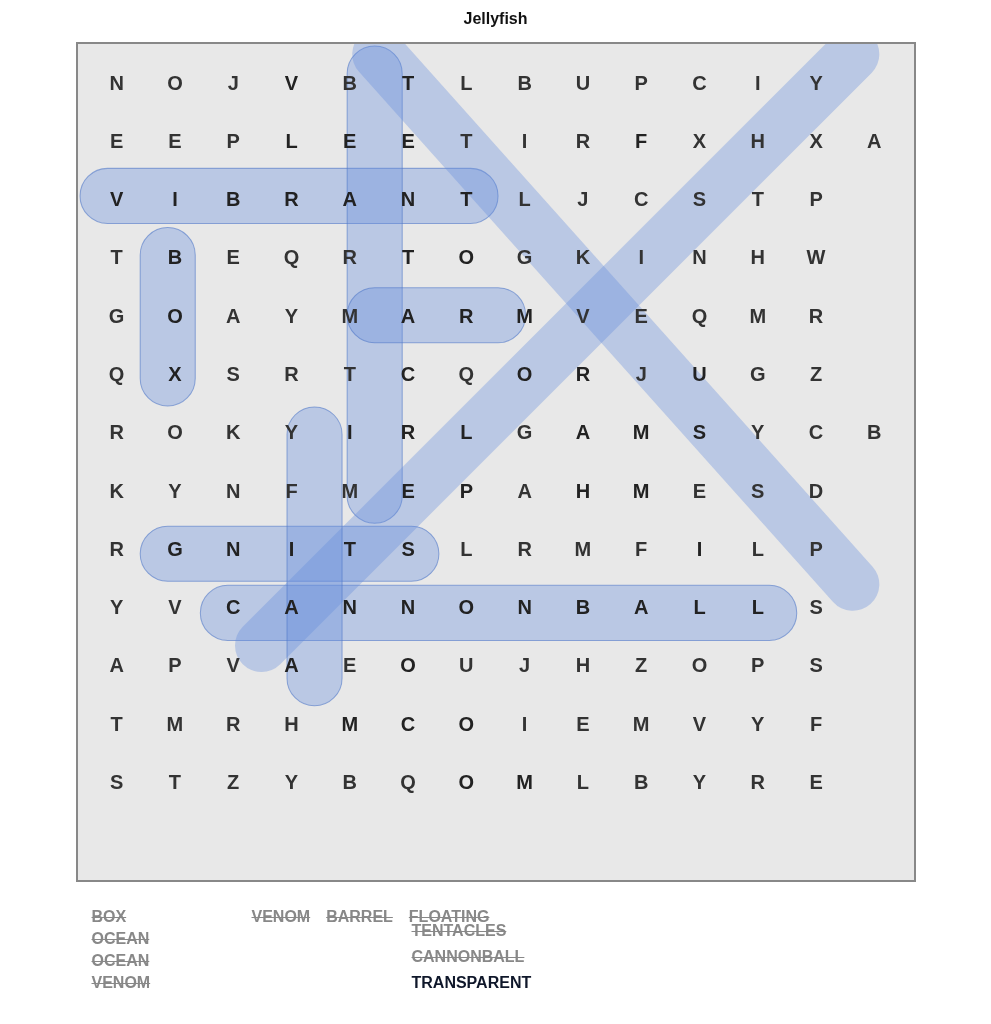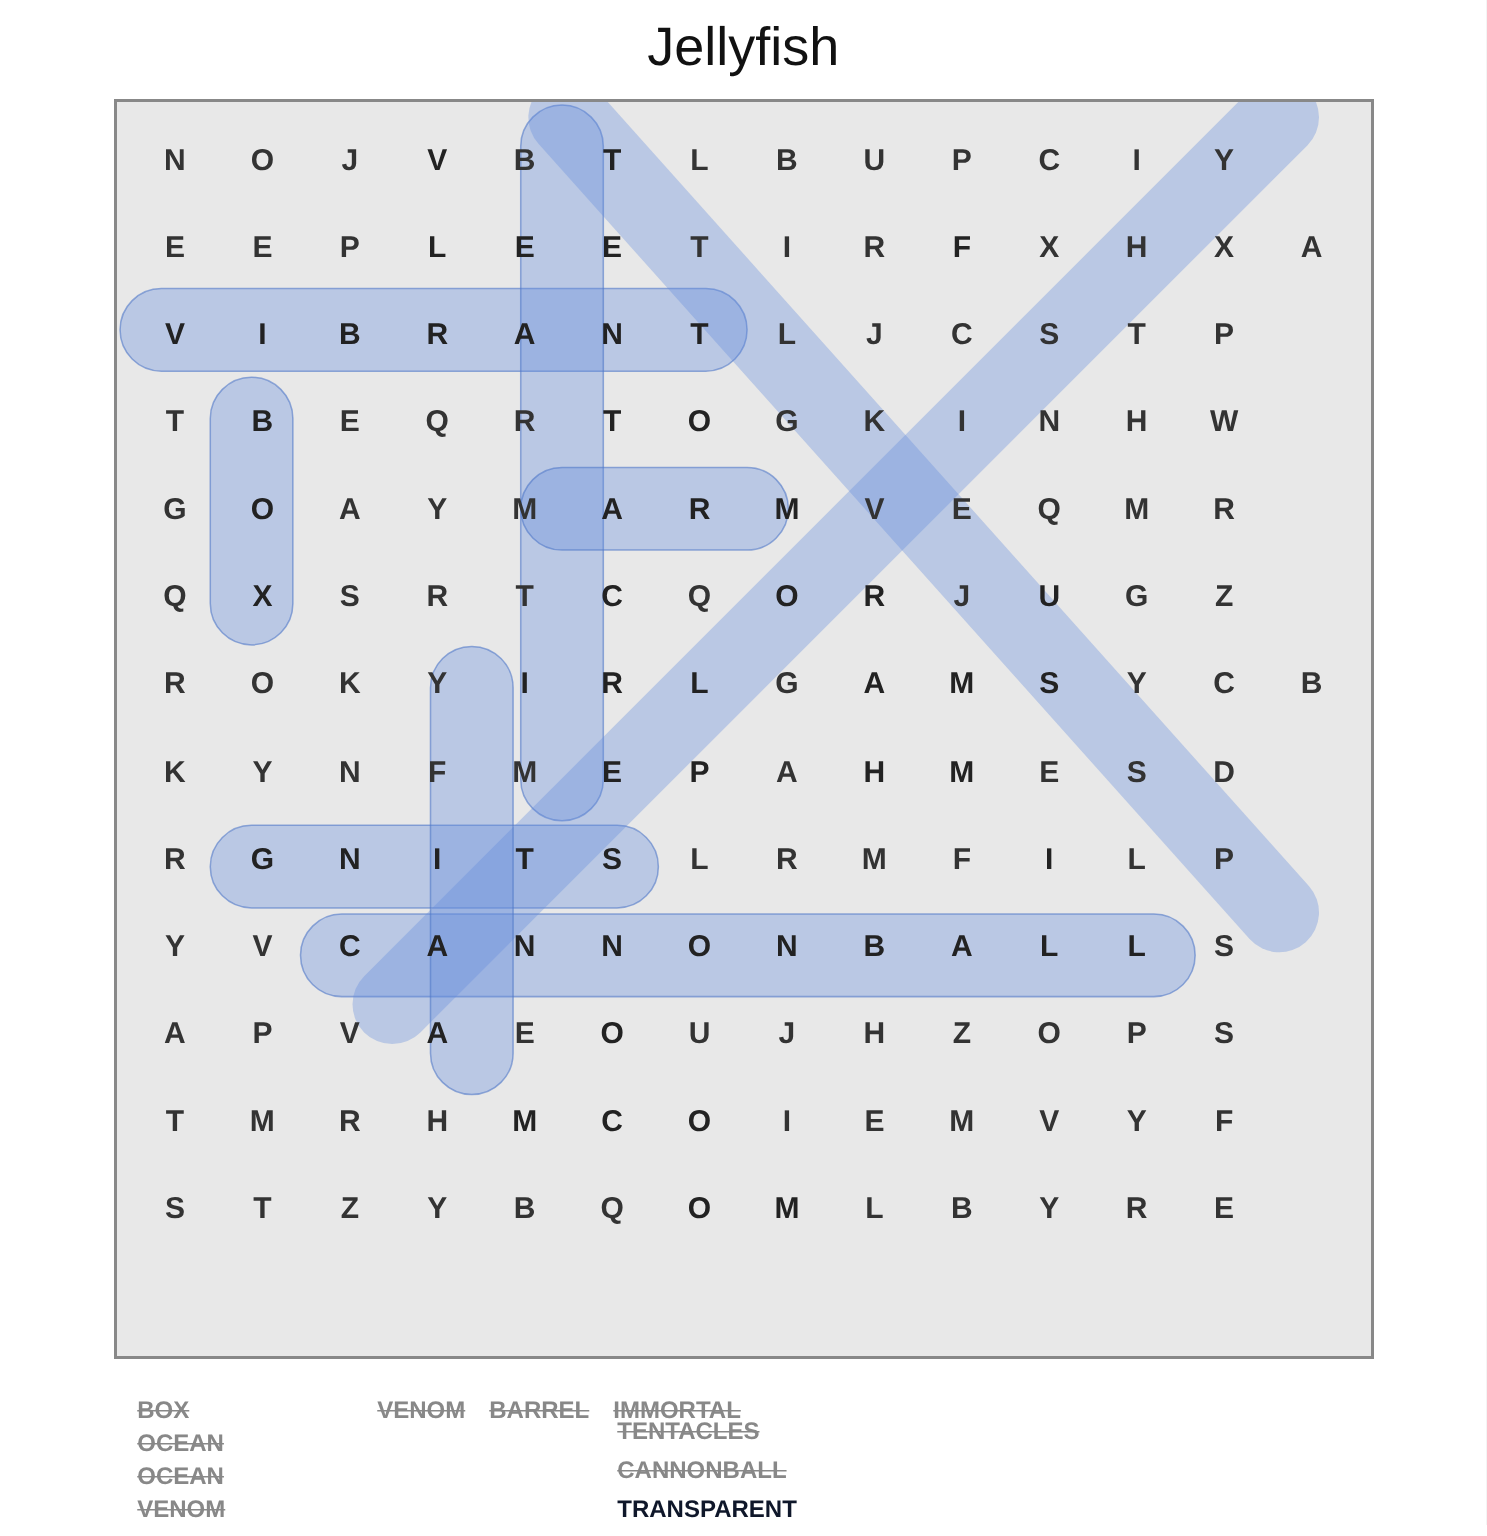--- a/index.html
+++ b/index.html
@@ -7,22 +7,22 @@
       width: 991px;
       min-height: 1024px;
       background: #ffffff;
       font-family: Arial, sans-serif;
       display: flex;
       flex-direction: column;
       align-items: center;
       padding: 10px 0 30px 0;
     }
     h1 {
-      font-size: 36px;
-      font-weight: normal;
+      font-size: 16px;
+      font-weight: bold;
       margin-bottom: 14px;
       color: #111;
       text-align: right;
     }
     .grid-container {
       border: 2px solid #888;
       background: #e8e8e8;
       padding: 10px;
       position: relative;
       width: 840px;
@@ -326,20 +326,20 @@
 <div class="word-list">
   <div style="display:flex;flex-direction:column;gap:0;">
     <span class="word-item">BOX</span>
     <span class="word-item">OCEAN</span>
     <span class="word-item">OCEAN</span>
     <span class="word-item">VENOM</span>
   </div>
   <div style="display:flex;gap:4px;">
     <span class="word-item">VENOM</span>
     <span class="word-item">BARREL</span>
-    <span class="word-item">IMMORTAL</span>
+    <span class="word-item">FLOATING</span>
   </div>
   <div style="display:flex;flex-direction:column;gap:4px;justify-content:flex-end;">
     <span class="word-item">TENTACLES</span>
     <span class="word-item">CANNONBALL</span>
     <span class="word-item" style="text-decoration:none; color:#0f172a;">TRANSPARENT</span>
   </div>
 </div>
 
 </body></html>

